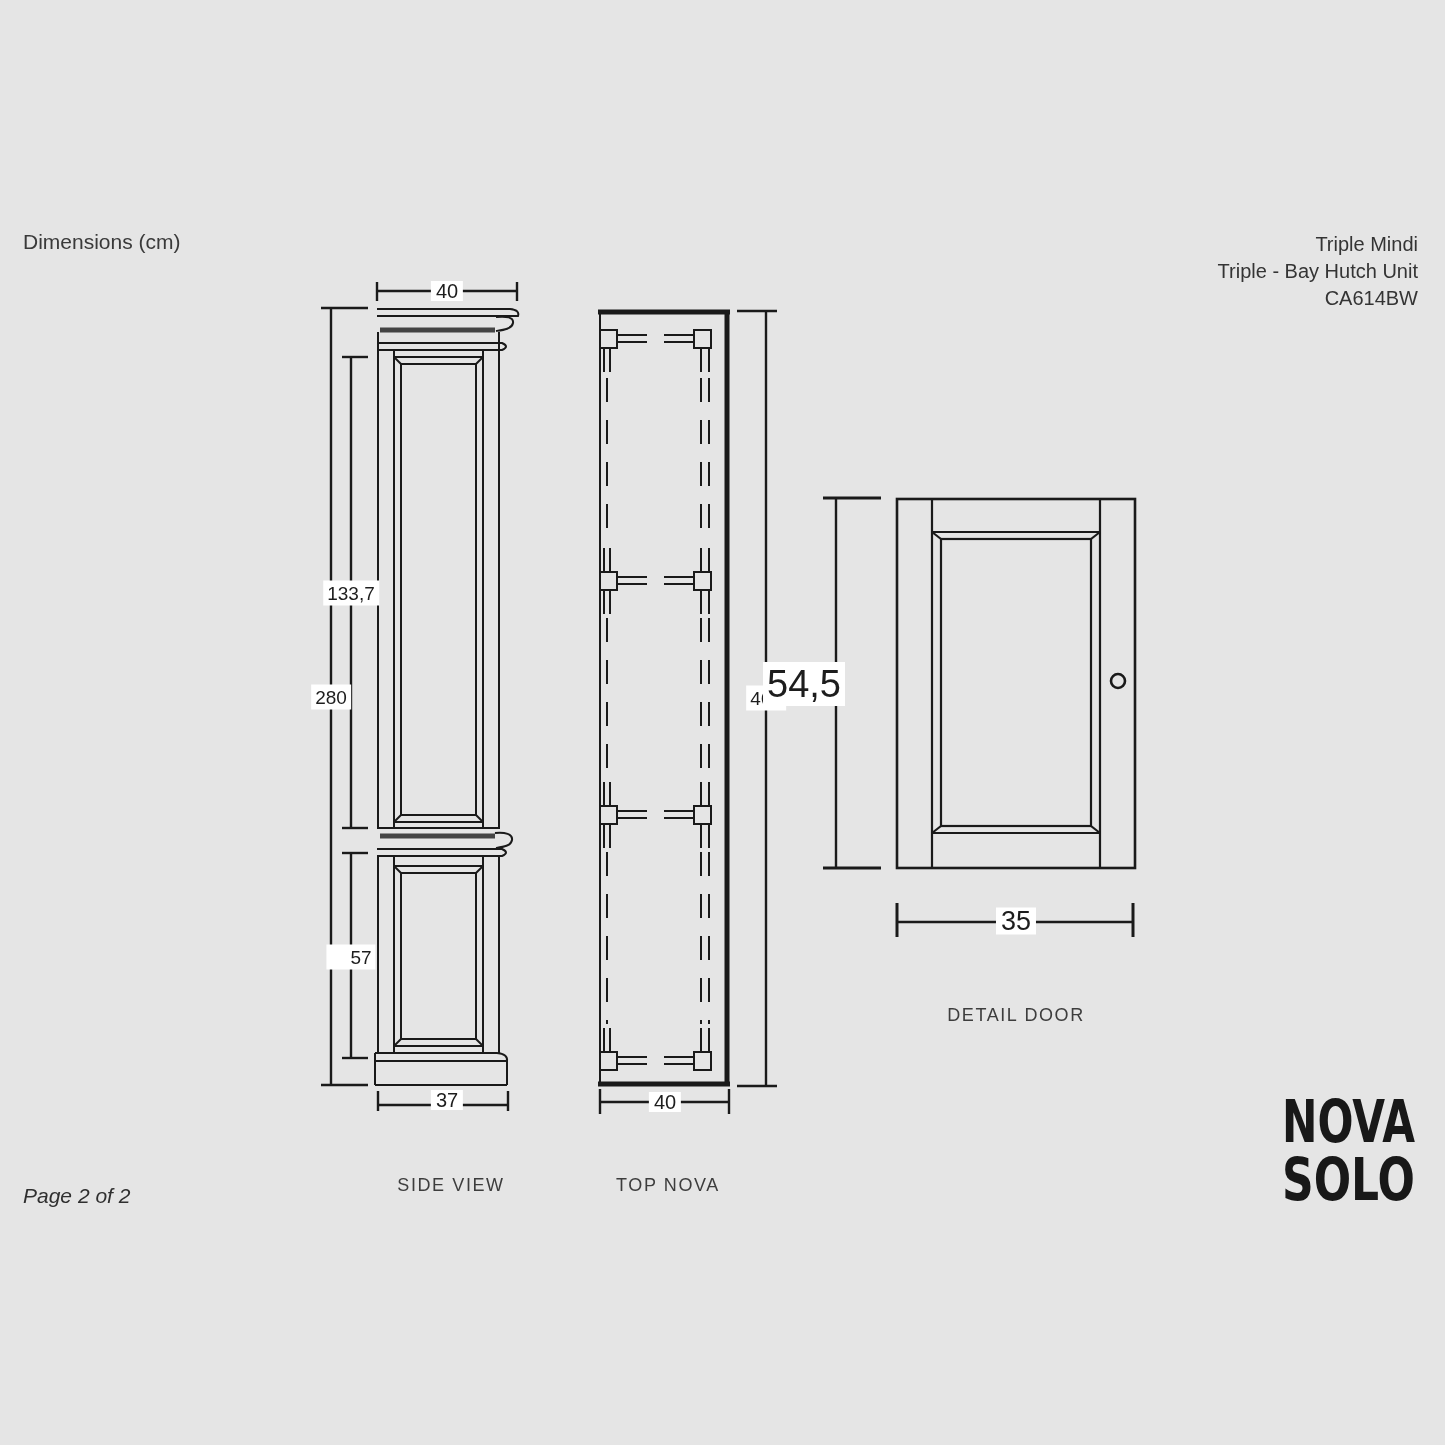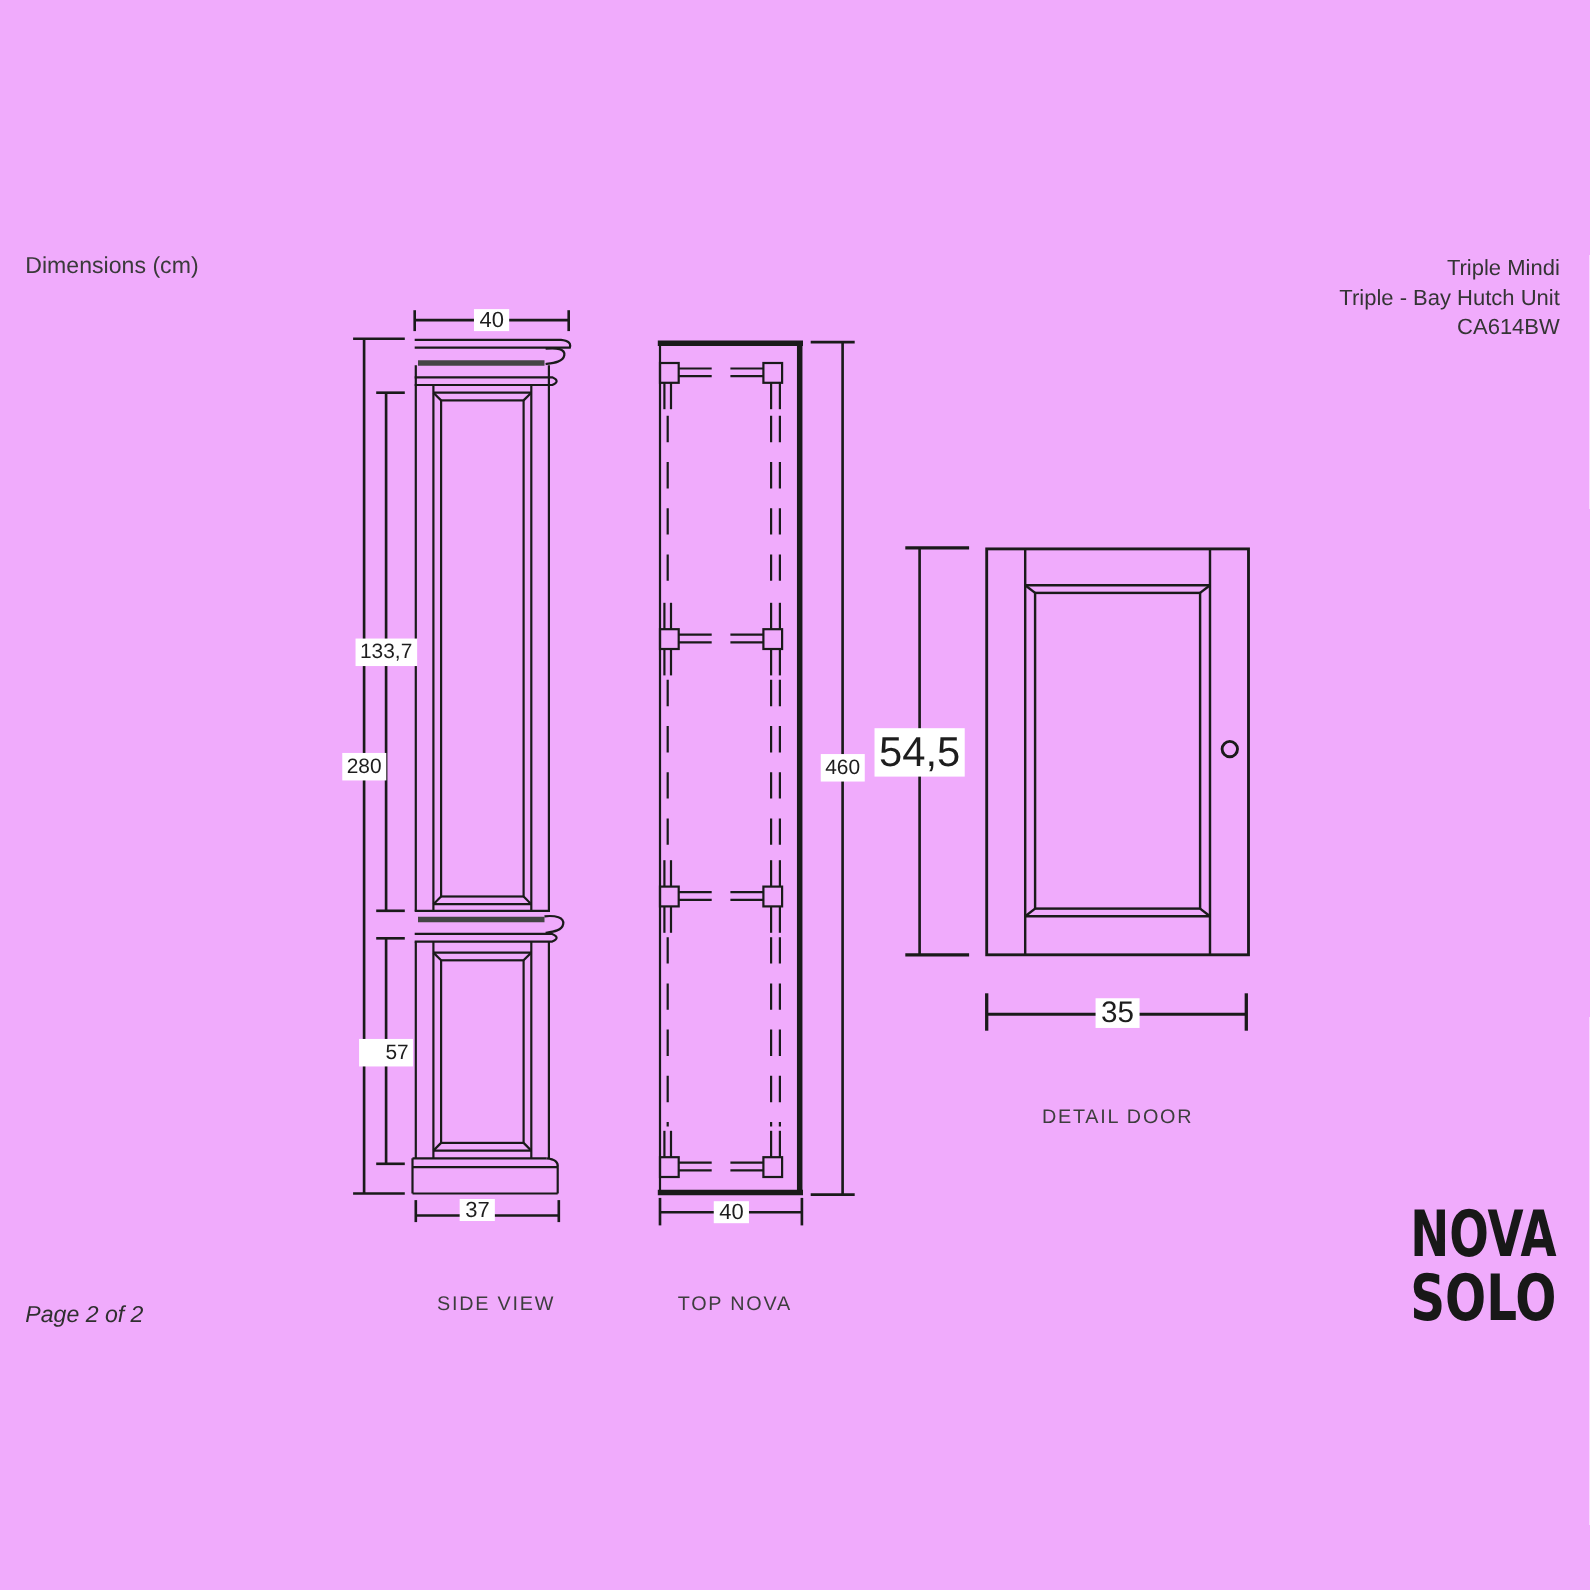--- a/index.html
+++ b/index.html
@@ -1,16 +1,16 @@
 <!DOCTYPE html>
 <html><head>
 <meta charset="utf-8">
 <style>
   html,body{margin:0;padding:0;background:#ffffff;}
-  .page{position:relative;width:1445px;height:1445px;background:#f0abfc;
+  .page{position:relative;width:1445px;height:1445px;background:#e5e5e5;
         font-family:"Liberation Sans",sans-serif;overflow:hidden;}
   .hdr-left{position:absolute;left:23px;top:230px;font-size:21px;color:#3a3a3a;}
   .hdr-right{position:absolute;right:27px;top:231px;text-align:right;
              font-size:20px;line-height:27px;color:#343434;}
   .ftr-left{position:absolute;left:23px;top:1184px;font-size:21px;color:#2f2f2f;font-style:italic;}
   .dim{position:absolute;transform:translate(-50%,-50%);background:#ffffff;
        color:#1d1d1d;padding:0 5px;white-space:nowrap;line-height:1;}
   .dim.v{padding:3px 4px;}
   .fs20{font-size:20px;} .fs23{font-size:19px;} .fs27{font-size:27px;} .fs38{font-size:38px;}
   .viewlabel{position:absolute;transform:translate(-50%,-50%);font-size:18px;
@@ -205,26 +205,26 @@
         <line x1="897" y1="903" x2="897" y2="937" stroke-width="3"></line>
         <line x1="1133" y1="903" x2="1133" y2="937" stroke-width="3"></line>
       </g>
     </g>
   </svg>
 
   <span class="dim fs20" style="left:447px;top:291px;">40</span>
   <span class="dim v fs23" style="left:351px;top:593px;">133,7</span>
   <span class="dim v fs23" style="left:331px;top:697px;">280</span>
   <span class="dim v fs23" style="left:351px;top:957px;padding-left:24px;">57</span>
-  <span class="dim fs20" style="left:434px;top:1100px;">37</span>
+  <span class="dim fs20" style="left:447px;top:1100px;">37</span>
 
   <span class="dim v fs23" style="left:766px;top:698px;">460</span>
   <span class="dim fs20" style="left:665px;top:1102px;">40</span>
 
-  <span class="dim v fs38" style="left:836px;top:684px;text-align:center;">54,5</span>
+  <span class="dim v fs38" style="left:804px;top:684px;text-align:center;">54,5</span>
   <span class="dim fs27" style="left:1016px;top:921px;">35</span>
 
   <span class="viewlabel" style="left:451px;top:1140px;">SIDE VIEW</span>
   <span class="viewlabel" style="left:668px;top:1140px;">TOP NOVA</span>
   <span class="viewlabel" style="left:1016px;top:970px;">DETAIL DOOR</span>
 
   <div class="ftr-left">Page 2 of 2</div>
   <svg class="logo" viewBox="0 0 140 112">
     <text x="3" y="46" font-size="58" textLength="133" lengthAdjust="spacingAndGlyphs">NOVA</text>
     <text x="3" y="104" font-size="58" textLength="133" lengthAdjust="spacingAndGlyphs">SOLO</text>

